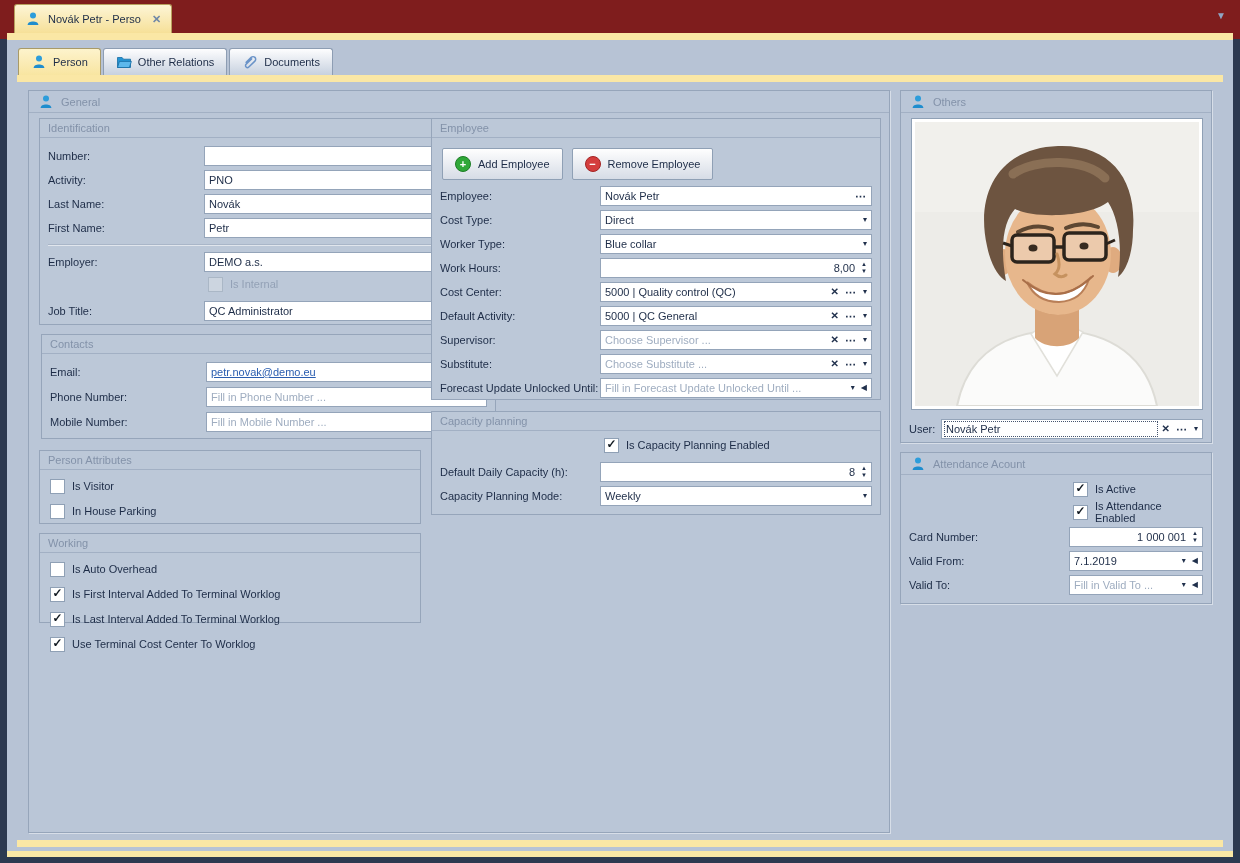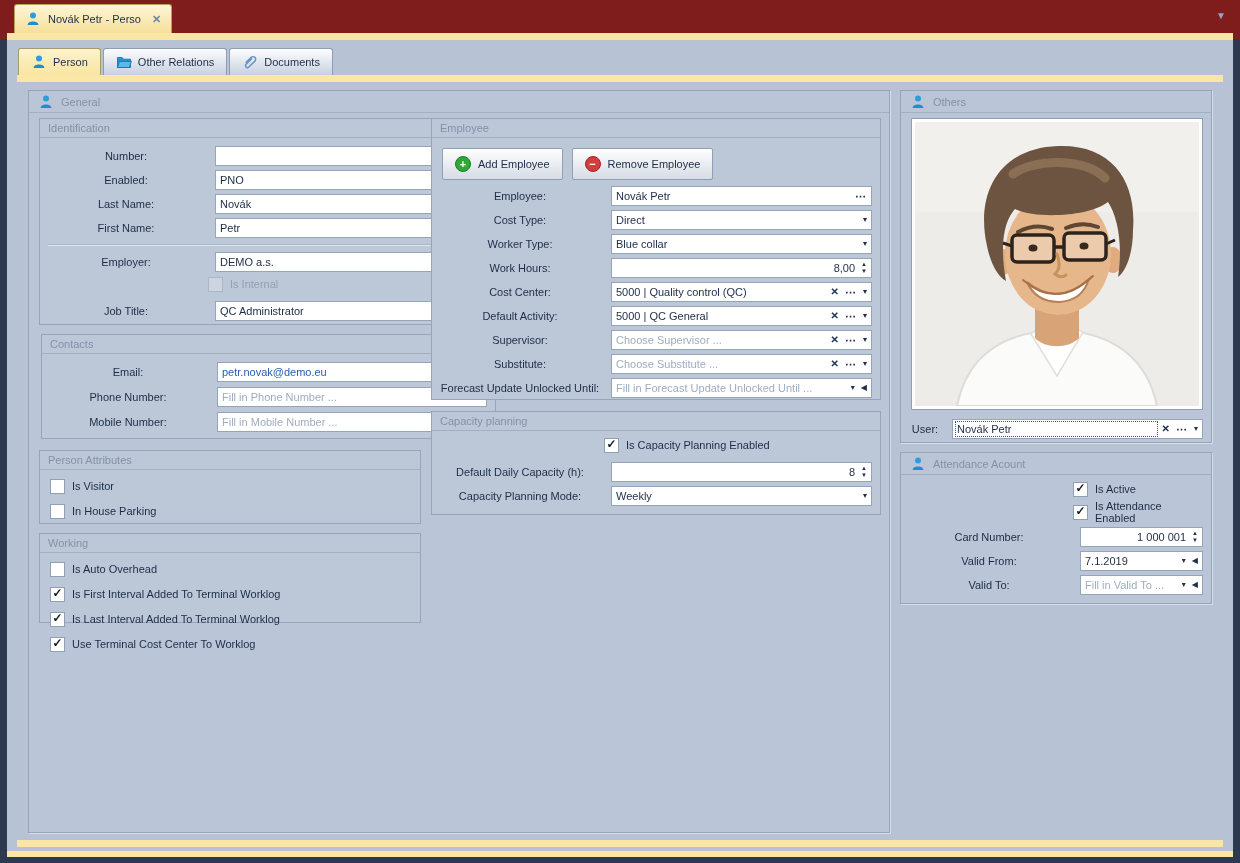--- a/index.html
+++ b/index.html
@@ -32,28 +32,28 @@
   
   .g{position:absolute;border:1px solid #96a5ba;background:#bac6d7;box-shadow:1px 1px 0 rgba(255,255,255,.45);box-sizing:border-box}
   .g-h{height:21px;display:flex;align-items:center;gap:7px;padding:0 9px;border-bottom:1px solid #a2b0c4;color:#8392a9}
   .sg{position:absolute;border:1px solid #96a5ba;background:#bcc8d8;box-sizing:border-box}
   .sg-h{height:18px;line-height:18px;padding:0 8px;border-bottom:1px solid #a2b0c4;color:#8392a9}
   .sg-body{padding-top:8px}
 
   
   .row{display:flex;align-items:center;margin:0 8px 5px 8px;height:20px}
   .row.tight{margin-bottom:4px}
-  .lbl{flex:0 0 156px;text-align:center;padding-right:11px;white-space:nowrap}
+  .lbl{flex:0 0 156px;text-align:left;padding-right:0;white-space:nowrap}
   .w2 .lbl{flex-basis:160px}
   .ed{flex:1;display:flex;align-items:center;background:#fff;border:1px solid #94a4b9;
       height:20px;box-sizing:border-box;padding:0 4px;min-width:0;cursor:text}
   .val{flex:1;white-space:nowrap;overflow:hidden}
   .num .val{text-align:right}
   .ph{color:#9fadc0}
-  .link{color:#2a5db0;cursor:pointer}
+  .link{color:#2a5db0;text-decoration:underline;cursor:pointer}
   .eb{margin-left:6px;color:#20304c;flex:none;line-height:1;cursor:pointer}
   .x{font-size:10px;font-weight:700}
   .dots{font-size:11px;font-weight:700;letter-spacing:1px}
   .dd{font-size:8px}
   .bk{font-size:8px}
   .spin{display:flex;flex-direction:column;justify-content:center;margin-left:6px;gap:2px;cursor:pointer}
   .spin span{font-size:6px;line-height:5px;color:#20304c}
   .focus .val{outline:1px dotted #45556f;outline-offset:1px}
   .divider{height:1px;background:#a9b6c8;box-shadow:0 1px 0 rgba(255,255,255,.55);margin:6px 8px 7px 8px}
 
@@ -147,21 +147,21 @@
           <label class="lbl">Number:</label>
           <div class="ed num">
             <span class="val">67</span>
             <span class="spin">
               <span>▲</span>
               <span>▼</span>
             </span>
           </div>
         </div>
         <div class="row tight">
-          <label class="lbl">Enabled:</label>
+          <label class="lbl">Activity:</label>
           <div class="ed">
             <span class="val">PNO</span>
           </div>
         </div>
         <div class="row tight">
           <label class="lbl">Last Name:</label>
           <div class="ed">
             <span class="val">Novák</span>
           </div>
         </div>

